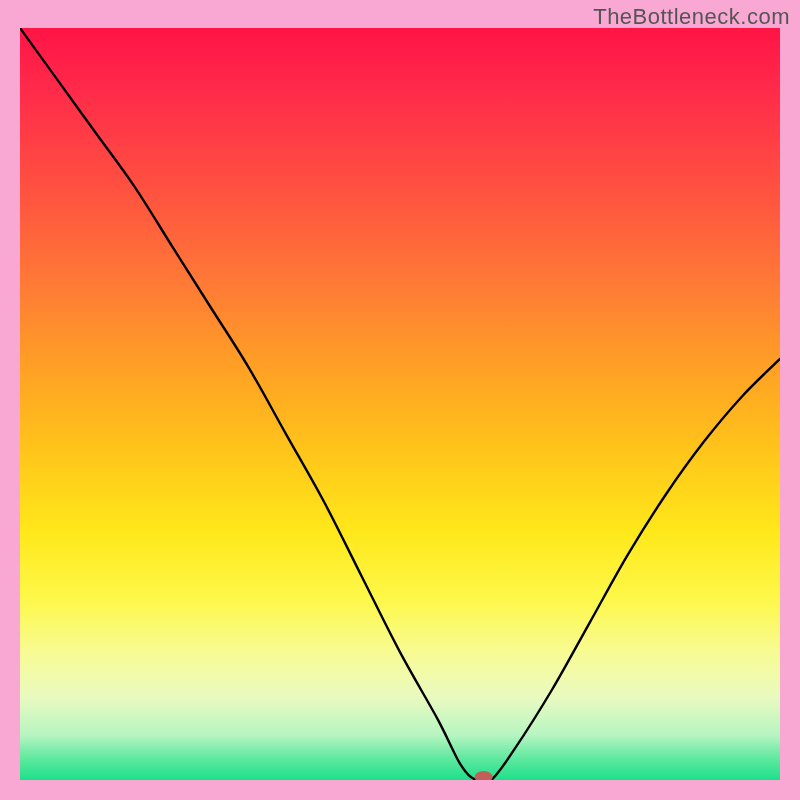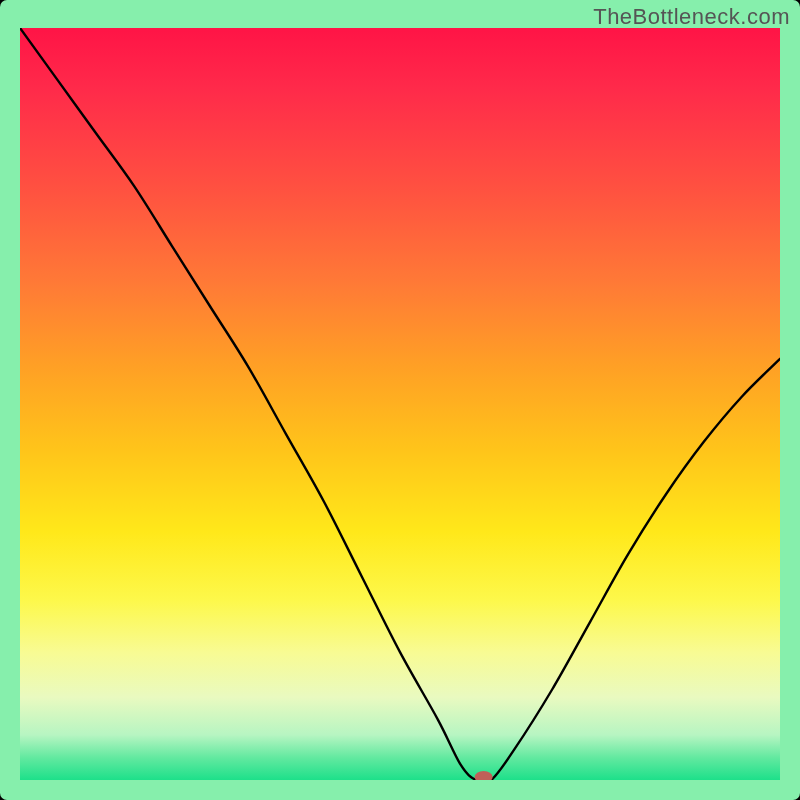--- a/index.html
+++ b/index.html
@@ -8,22 +8,21 @@
     width: 800px;
     height: 800px;
     overflow: hidden;
     background: #000;
     font-family: Arial, Helvetica, sans-serif;
   }
   .outer {
     width: 800px;
     height: 800px;
     position: relative;
-    background: #86efac;
-    border-radius: 7px;
+    background: #f9a8d4;
   }
   .watermark {
     position: absolute;
     top: 4px;
     right: 10px;
     color: #555;
     font-size: 22px;
     font-weight: 500;
     letter-spacing: 0.5px;
     z-index: 10;

